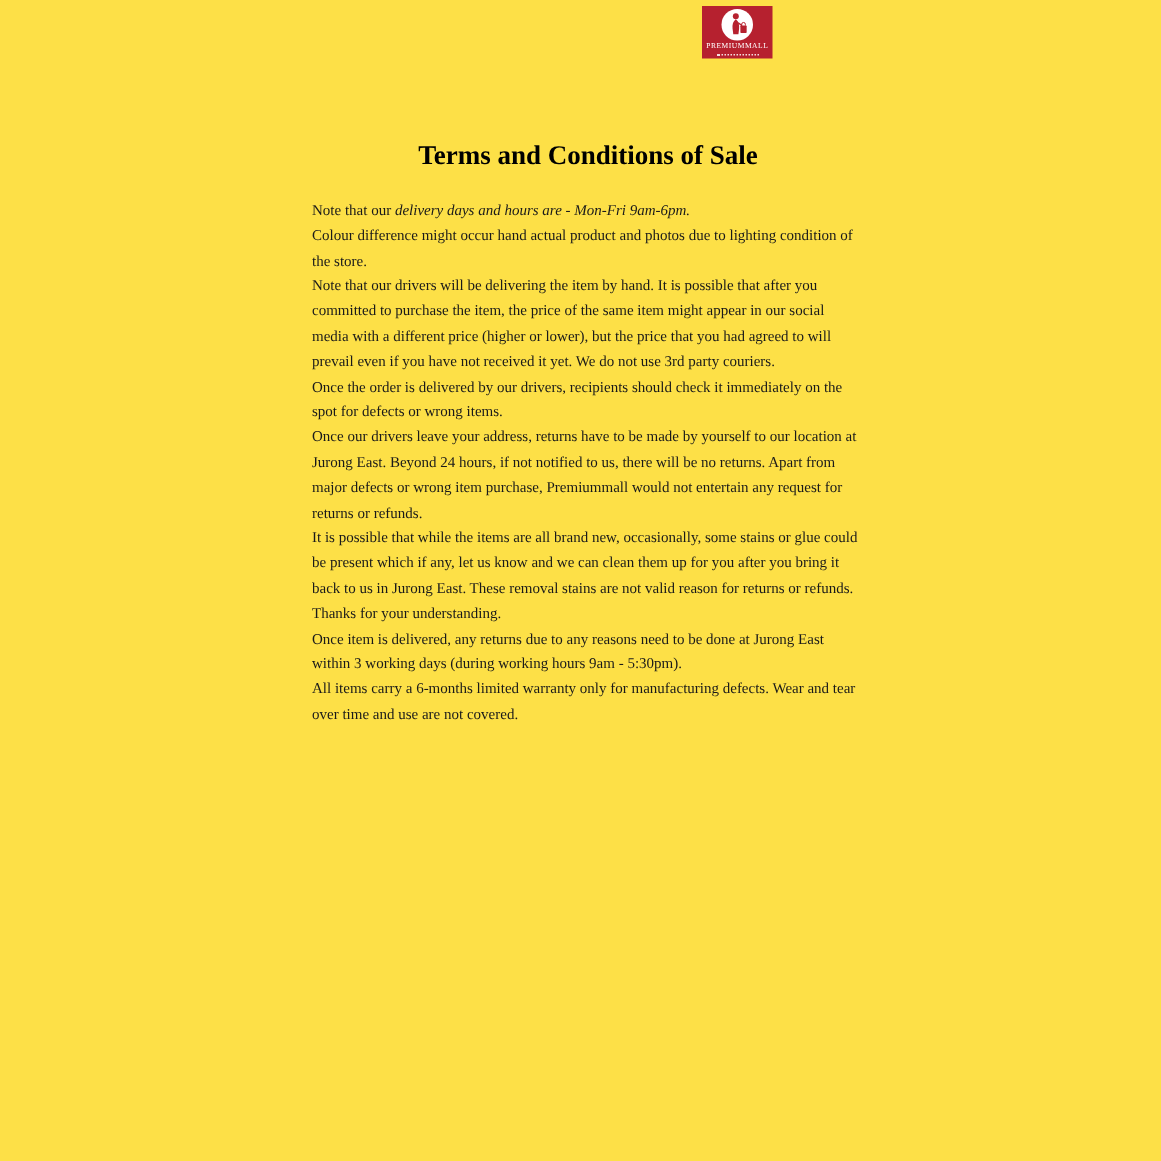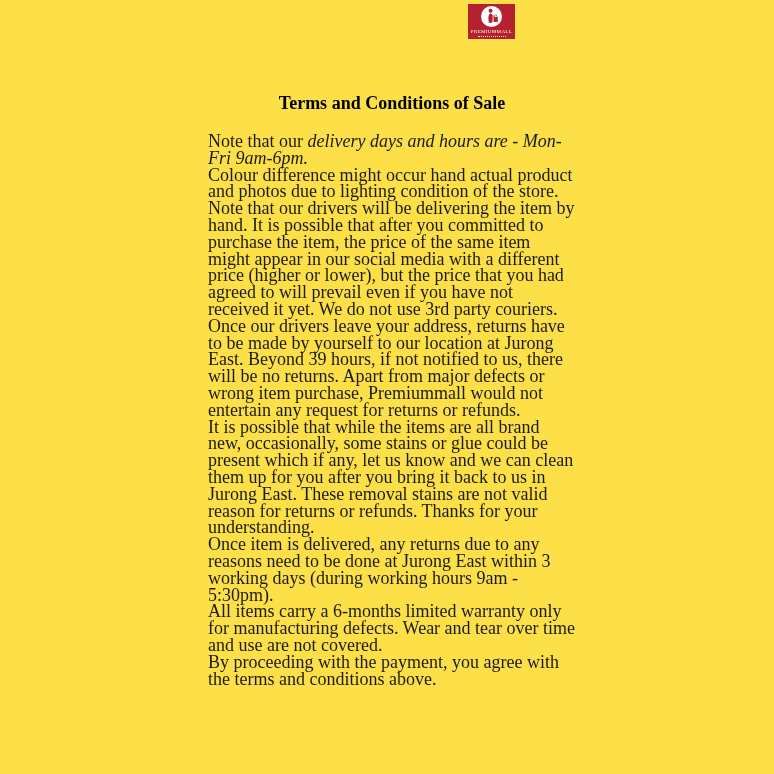--- a/index.html
+++ b/index.html
@@ -66,21 +66,21 @@
     color: #000000;
     font-family: "Liberation Serif", "DejaVu Serif", serif;
   }
 
   
   .terms-body {
     position: absolute;
     left: 208px;
     top: 133px;
     width: 368px;
-    font-size: 18px;
+    font-size: 10px;
     line-height: 16.8px;
     color: #1a1a1a;
     text-align: left;
   }
   .terms-body p {
     margin: 0;
     padding: 0;
     white-space: pre-wrap;
   }
   .terms-body em { font-style: italic; }
@@ -103,20 +103,20 @@
     <div class="logo-brand">PREMIUMMALL</div>
     <div class="logo-tagline"></div>
   </div>
 
   <h1 class="doc-title">Terms and Conditions of Sale</h1>
 
   <div class="terms-body">
       <p><span>Note that our </span><em>delivery days and hours are - Mon-Fri 9am-6pm.</em></p>
       <p><span>Colour difference might occur hand actual product and photos due to lighting condition of the store.</span></p>
       <p><span>Note that our drivers will be delivering the item by hand. It is possible that after you committed to purchase the item, the price of the same item might appear in our social media with a different price (higher or lower), but the price that you had agreed to will prevail even if you have not received it yet. We do not use 3rd party couriers.</span></p>
-      <p><span>Once our drivers leave your address, returns have to be made by yourself to our location at Jurong East. Beyond 39 hours, if not notified to us, there will be no returns. Apart from major defects or wrong item purchase, Premiummall would not entertain any request for returns or refunds.</span></p>
+      <p><span>Once the order is delivered by our drivers, recipients should check it immediately on the spot for defects or wrong items.</span></p>
+      <p><span>Once our drivers leave your address, returns have to be made by yourself to our location at Jurong East. Beyond 24 hours, if not notified to us, there will be no returns. Apart from major defects or wrong item purchase, Premiummall would not entertain any request for returns or refunds.</span></p>
       <p><span>It is possible that while the items are all brand new, occasionally, some stains or glue could be present which if any, let us know and we can clean them up for you after you bring it back to us in Jurong East. These removal stains are not valid reason for returns or refunds. Thanks for your understanding.</span></p>
       <p><span>Once item is delivered, any returns due to any reasons need to be done at Jurong East within 3 working days (during working hours 9am - 5:30pm).</span></p>
       <p><span>All items carry a 6-months limited warranty only for manufacturing defects. Wear and tear over time and use are not covered.</span></p>
-      <p><span>By proceeding with the payment, you agree with the terms and conditions above.</span></p>
     </div>
 
 </div>
 
 </body></html>

